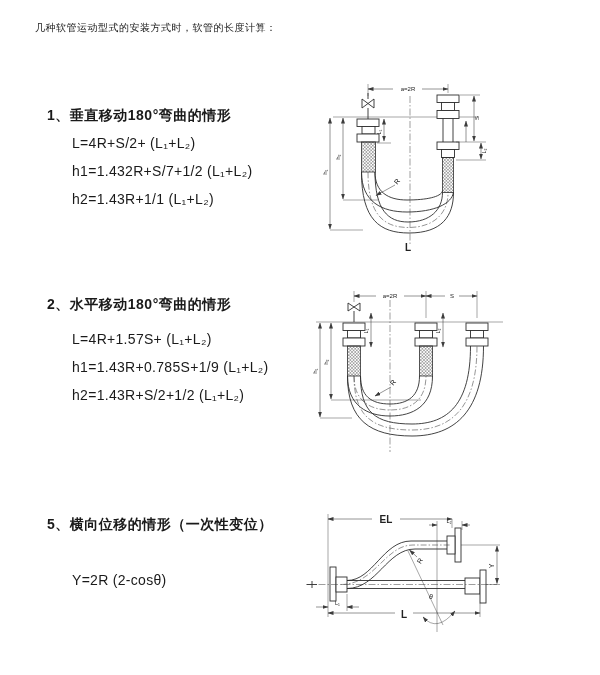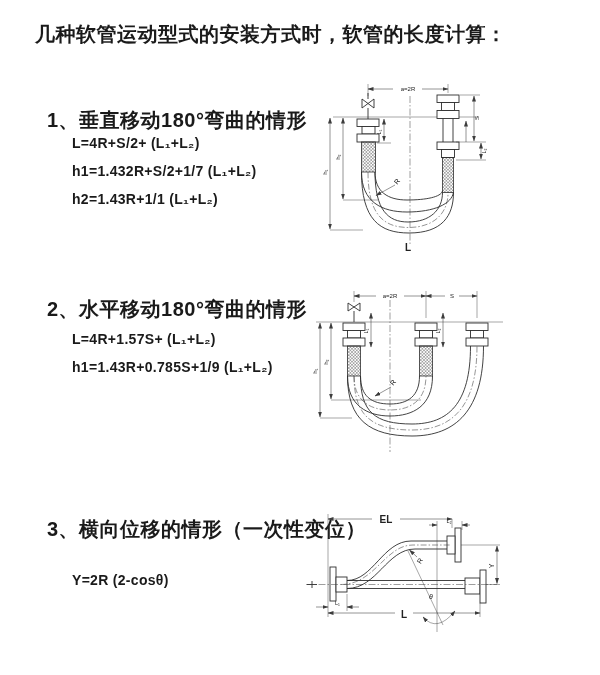--- a/index.html
+++ b/index.html
@@ -1,20 +1,20 @@
 <!DOCTYPE html>
 <html><head>
 <meta charset="utf-8">
 <style>
   html,body{margin:0;padding:0;background:#fff;}
   .page{position:relative;width:600px;height:675px;background:#ffffff;overflow:hidden;
         font-family:"Liberation Sans","DejaVu Sans",sans-serif;color:#1a1a1a;}
-  .title{position:absolute;left:35px;top:21px;font-size:20px;font-weight:bold;letter-spacing:.5px;}
-  .sec-heading{position:absolute;left:47px;font-size:20px;font-weight:bold;letter-spacing:.5px;text-align:right;}
-  .formula{position:absolute;left:72px;font-size:14px;font-weight:700;letter-spacing:.3px;white-space:pre;}
+  .title{position:absolute;left:35px;top:21px;font-size:10px;font-weight:normal;letter-spacing:.5px;}
+  .sec-heading{position:absolute;left:47px;font-size:14px;font-weight:bold;letter-spacing:.5px;text-align:right;}
+  .formula{position:absolute;left:72px;font-size:14px;font-weight:400;letter-spacing:.3px;white-space:pre;}
   .diag{position:absolute;}
   
   .ol{fill:none;stroke:#2e2e2e;stroke-width:.9;}
   .fr{fill:#ffffff;stroke:#2e2e2e;stroke-width:.9;}
   .dl{fill:none;stroke:#3c3c3c;stroke-width:.55;}
   .xl{fill:none;stroke:#3c3c3c;stroke-width:.45;}
   .cl{fill:none;stroke:#3c3c3c;stroke-width:.5;stroke-dasharray:7 2 1.5 2;}
   .hcl{fill:none;stroke:#3c3c3c;stroke-width:.55;stroke-dasharray:6 2 1.5 2;}
   .lbl{font-family:"Liberation Sans","DejaVu Sans",sans-serif;font-size:6px;fill:#222;}
   .lbl-s{font-size:5.5px;}
@@ -24,28 +24,29 @@
 </style>
 </head>
 <body>
 
 <div class="page">
 
   <div class="title">几种软管运动型式的安装方式时，软管的长度计算：</div>
 
   <div class="sec-heading" style="top:107px">1、垂直移动180°弯曲的情形</div>
   <div class="formula" style="top:135px">L=4R+S/2+ (L₁+L₂)</div>
-  <div class="formula" style="top:163px">h1=1.432R+S/2+1/7 (L₁+L₂)</div>
+  <div class="formula" style="top:163px">h1=1.432R+S/7+1/2 (L₁+L₂)</div>
   <div class="formula" style="top:191px">h2=1.43R+1/1 (L₁+L₂)</div>
 
   <div class="sec-heading" style="top:296px">2、水平移动180°弯曲的情形</div>
   <div class="formula" style="top:331px">L=4R+1.57S+ (L₁+L₂)</div>
   <div class="formula" style="top:359px">h1=1.43R+0.785S+1/9 (L₁+L₂)</div>
-
-  <div class="sec-heading" style="top:516px">3、横向位移的情形（一次性变位）</div>
+  <div class="formula" style="top:387px">h2=1.43R+S/2+1/2 (L₁+L₂)</div>
+
+  <div class="sec-heading" style="top:516px">5、横向位移的情形（一次性变位）</div>
   <div class="formula" style="top:572px">Y=2R (2-cosθ)</div>
 
   <svg class="diag" style="left:310px;top:75px" width="290" height="185" viewBox="310 75 290 185">
     <defs>
       <marker id="ar1" viewBox="0 0 6 4" markerWidth="6" markerHeight="4" refX="5.5" refY="2" orient="auto-start-reverse" markerUnits="userSpaceOnUse">
         <path d="M0,0L6,2L0,4Z" fill="#3c3c3c"></path>
       </marker>
       <pattern id="hp1" width="3.2" height="3.2" patternUnits="userSpaceOnUse">
         <path d="M0,0L3.2,3.2M3.2,0L0,3.2" stroke="#555" stroke-width="0.45"></path>
       </pattern>

